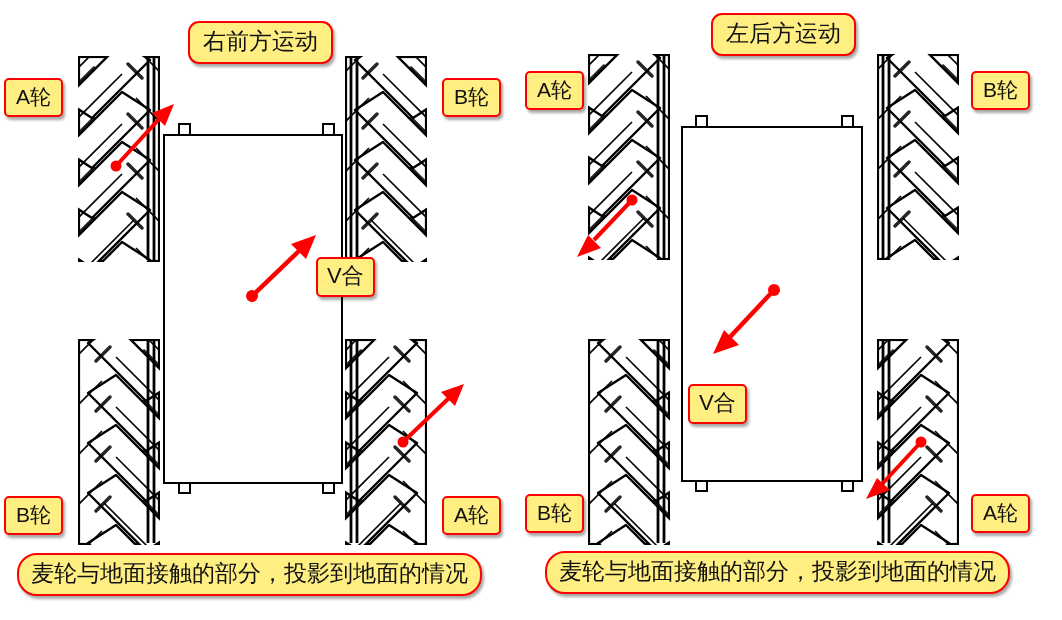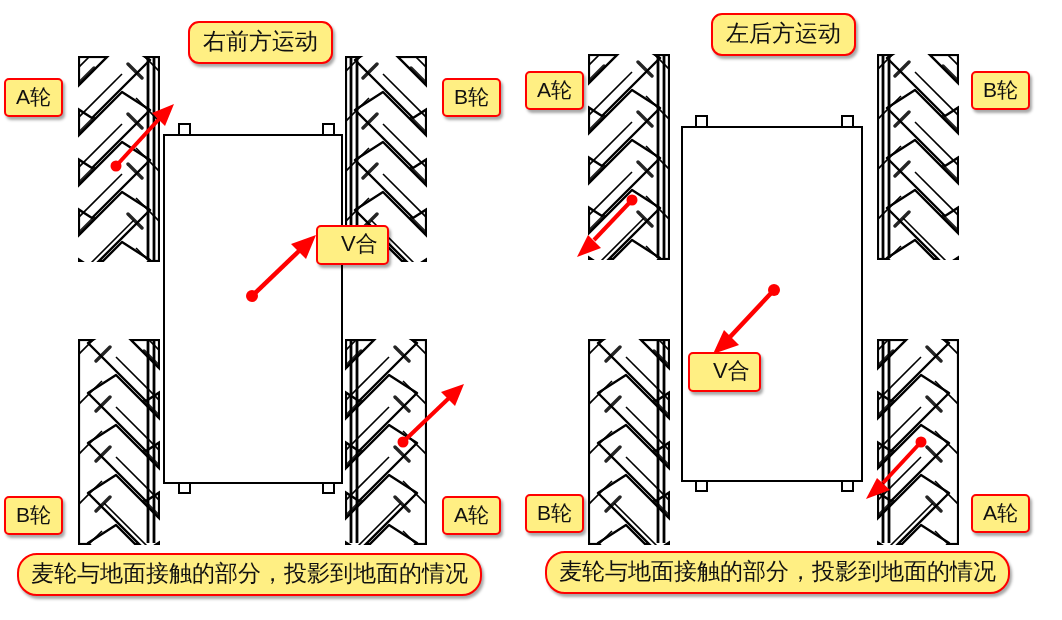--- a/index.html
+++ b/index.html
@@ -21,21 +21,21 @@
     font-size:21px;
     line-height:1;
     padding:6px 10px 8px 10px;
     white-space:nowrap;
     box-shadow:2px 3px 3px rgba(0,0,0,.35);
     z-index:40;
     text-align:center;
   }
   .tag.title{font-size:23px;padding:7px 13px 9px 13px;border-radius:11px;}
   .tag.caption{font-size:23px;padding:7px 12px 9px 12px;border-radius:20px;letter-spacing:0px;}
-  .tag.vsum{font-size:22px;padding:6px 9px 8px 23px;}
+  .tag.vsum{font-size:22px;padding:6px 9px 8px 9px;margin-top:32px;}
 
   
   .chassis{position:absolute;border:2.5px solid #000;background:#fff;z-index:20;}
   .tab{position:absolute;border:2.5px solid #000;background:#fff;z-index:19;width:9px;height:12px;}
 
   
   .wheel{position:absolute;z-index:25;}
   .wheel svg{display:block;}
 
   

